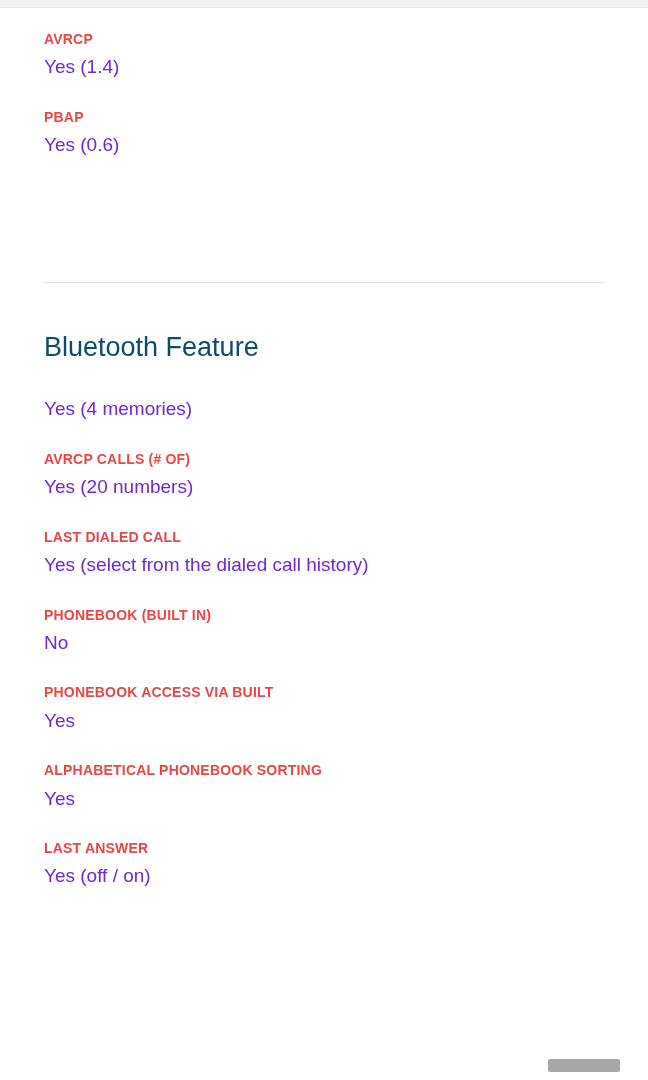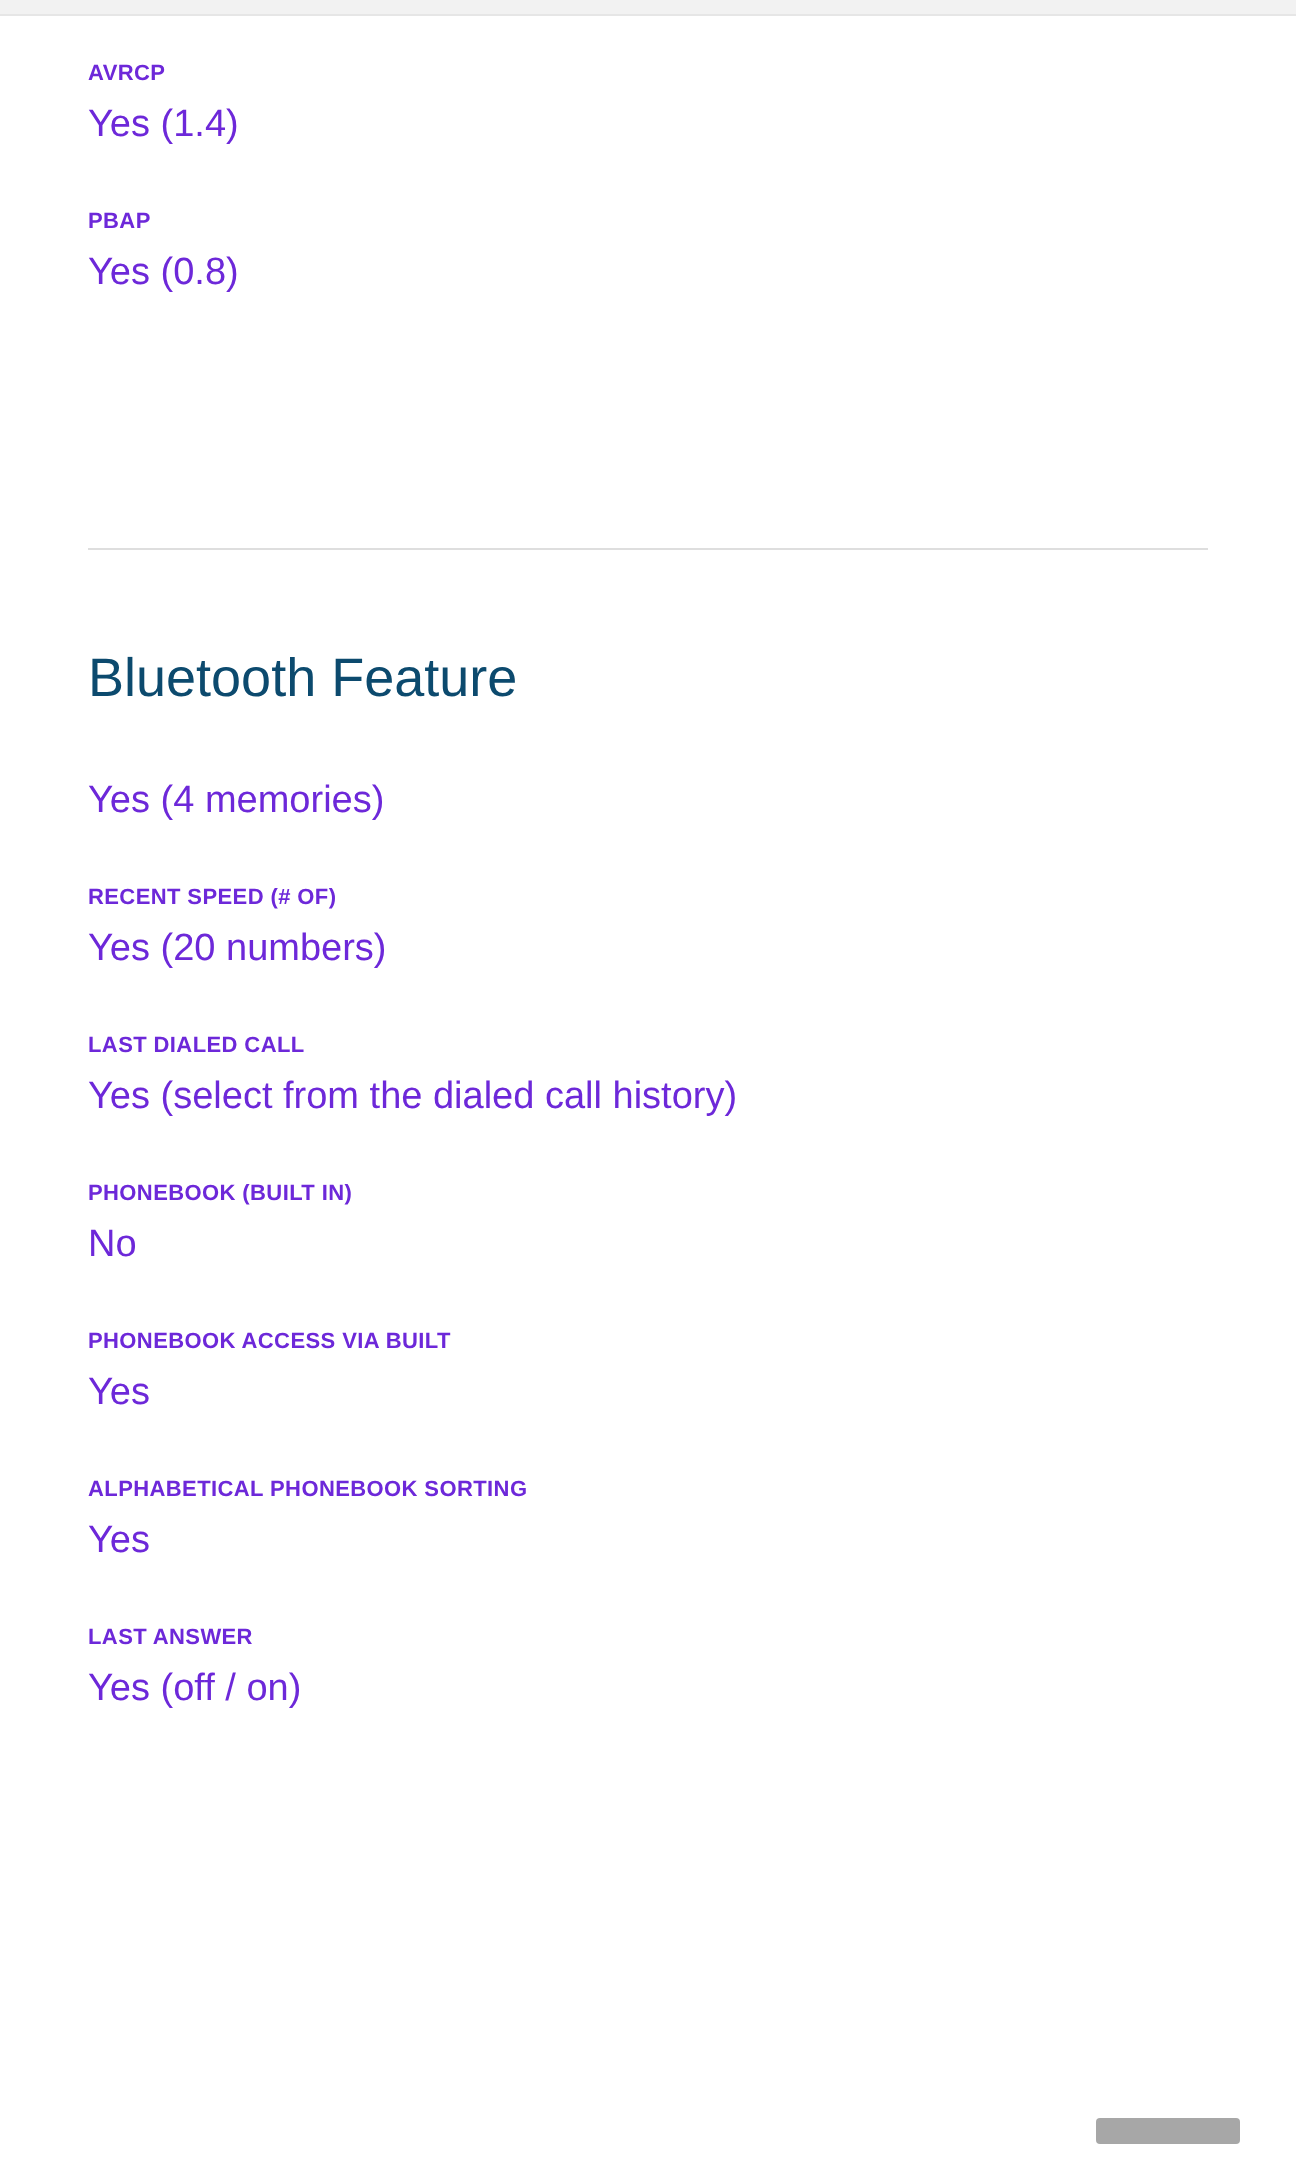--- a/index.html
+++ b/index.html
@@ -37,23 +37,23 @@
 
   .content {
     padding: 0 44px;
   }
 
   
   .spec-row {
     margin-bottom: 28px;
   }
   .spec-label {
-    font-size: 11px;
+    font-size: 14px;
     font-weight: bold;
-    color: #6d28d9;
+    color: #ef4444;
     letter-spacing: 0.2px;
     line-height: 1.3;
     margin: 0 0 7px 0;
   }
   .spec-value {
     font-size: 19px;
     font-weight: 400;
     color: #6d28d9;
     line-height: 1.3;
     margin: 0;
@@ -101,38 +101,38 @@
 <div class="page">
   <div class="content first-block">
 
     <div class="spec-row">
       <div class="spec-label">AVRCP</div>
       <div class="spec-value">Yes (1.4)</div>
     </div>
 
     <div class="spec-row">
       <div class="spec-label">PBAP</div>
-      <div class="spec-value">Yes (0.8)</div>
+      <div class="spec-value">Yes (0.6)</div>
     </div>
 
   </div>
 
   <div class="gap-after-block"></div>
 
   <div class="divider"></div>
 
   <div class="content">
     <h2 class="section-title">Bluetooth Feature</h2>
 
     <div class="spec-row">
       <div class="spec-value">Yes (4 memories)</div>
     </div>
 
     <div class="spec-row">
-      <div class="spec-label">RECENT SPEED (# OF)</div>
+      <div class="spec-label">AVRCP CALLS (# OF)</div>
       <div class="spec-value">Yes (20 numbers)</div>
     </div>
 
     <div class="spec-row">
       <div class="spec-label">LAST DIALED CALL</div>
       <div class="spec-value">Yes (select from the dialed call history)</div>
     </div>
 
     <div class="spec-row">
       <div class="spec-label">PHONEBOOK (BUILT IN)</div>

